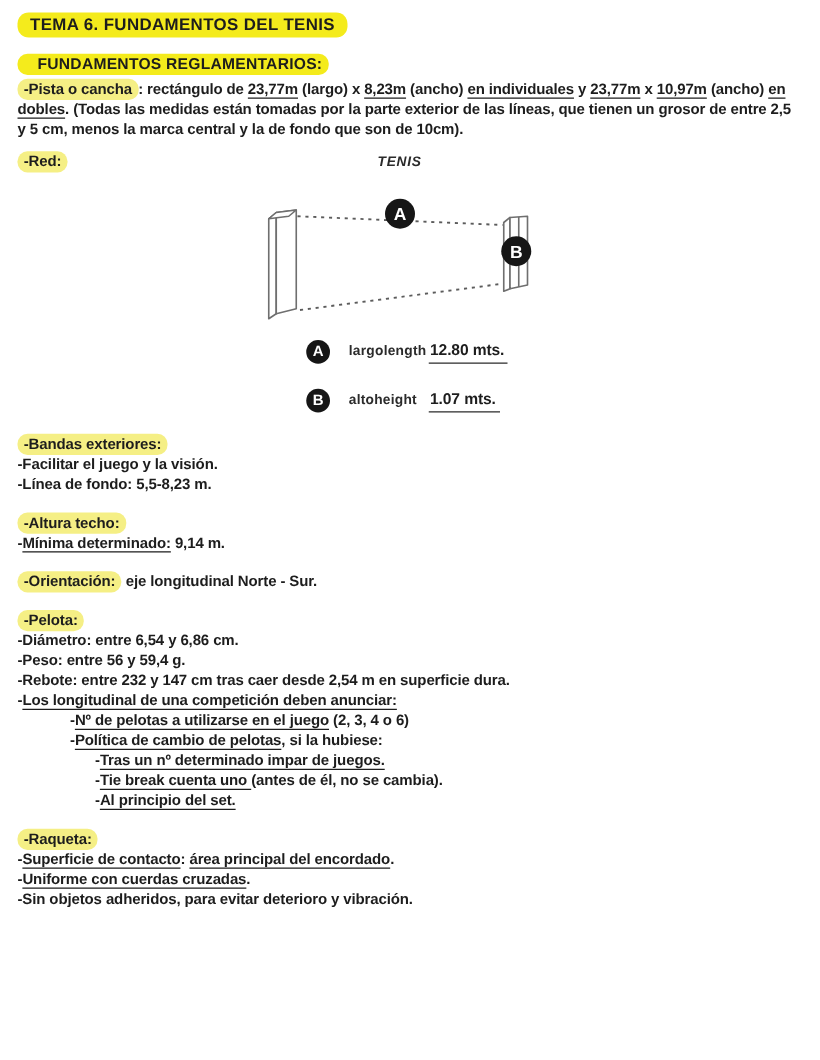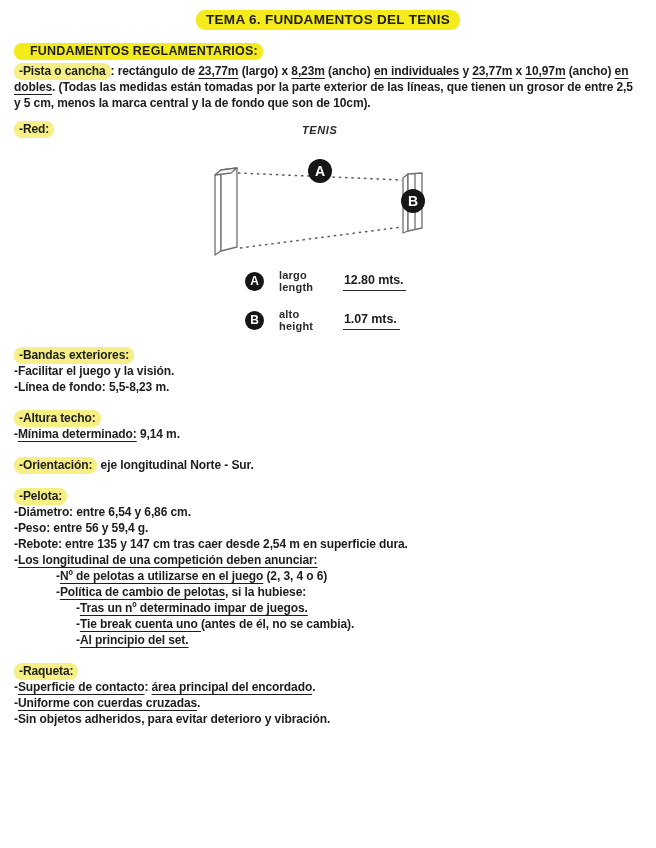--- a/index.html
+++ b/index.html
@@ -3,38 +3,38 @@
 <meta charset="utf-8">
 <style>
   html,body{margin:0;padding:0;}
   body{
     width:656px;height:848px;background:#ffffff;overflow:hidden;
     font-family:"Liberation Sans", sans-serif;
     font-weight:700;font-size:12px;line-height:16px;
     color:#1d1d1d;letter-spacing:-0.1px;
   }
   .page{padding:10px 14px 0 14px;position:relative;}
-  .title-row{text-align:center;margin-top:2px;}
+  .title-row{text-align:left;margin-top:2px;}
   .hl{background:#f5ef85;border-radius:8px;padding:1px 5px 2px 5px;}
   .hl-strong{background:#f4eb1c;}
   .title{font-size:13.5px;letter-spacing:0.3px;padding:2px 10px 3px 10px;border-radius:9px;}
   .h1{font-size:12.5px;letter-spacing:0.2px;padding-left:16px;}
   .heading-row{margin-top:15px;}
   .para{margin:4px 0 0 0;}
   .u{text-decoration:underline;text-decoration-thickness:1.4px;text-underline-offset:2.5px;}
   .red-row{margin-top:10px;position:relative;height:18px;}
   .fig-title{position:absolute;left:288px;top:1px;font-style:italic;font-size:11px;letter-spacing:0.6px;color:#2a2a2a;}
   .net-svg{display:block;margin:14px 0 0 191px;}
   .legend{margin:4px 0 0 231px;}
   .legend-row{display:flex;align-items:center;height:24px;}
   .legend-row + .legend-row{margin-top:15px;}
   .lbadge{width:19px;height:19px;border-radius:50%;background:#161616;color:#ffffff;
     display:inline-flex;align-items:center;justify-content:center;
     font-size:12px;font-weight:700;flex:0 0 auto;}
-  .llabels{display:flex;flex-direction:column;margin-left:15px;width:54px;
+  .llabels{display:flex;flex-direction:row;margin-left:15px;width:54px;
     font-size:11px;line-height:12.5px;color:#2b2b2b;letter-spacing:0.2px;}
   .lvalue{margin-left:10px;font-size:12.5px;border-bottom:1.8px solid #2b2b2b;padding:0 3px 2px 1px;}
   .sec{margin-top:15px;}
   .l1{}
   .l2{margin-left:42px;}
   .l3{margin-left:62px;}
 </style>
 </head>
 <body>
 
@@ -113,21 +113,21 @@
   </div>
 
   <div class="sec">
     <span class="hl">-Orientación:</span><span> eje longitudinal Norte - Sur.</span>
   </div>
 
   <div class="sec">
     <div><span class="hl">-Pelota:</span></div>
     <div class="l1">-Diámetro: entre 6,54 y 6,86 cm.</div>
     <div class="l1">-Peso: entre 56 y 59,4 g.</div>
-    <div class="l1">-Rebote: entre 135 y 147 cm tras caer desde 2,54 m en superficie dura.</div>
+    <div class="l1">-Rebote: entre 232 y 147 cm tras caer desde 2,54 m en superficie dura.</div>
     <div class="l1"><span>-</span><span class="u">Los longitudinal de una competición deben anunciar:</span></div>
     <div class="l2"><span>-</span><span class="u">Nº de pelotas a utilizarse en el juego</span><span> (2, 3, 4 o 6)</span></div>
     <div class="l2"><span>-</span><span class="u">Política de cambio de pelotas</span><span>, si la hubiese:</span></div>
     <div class="l3"><span>-</span><span class="u">Tras un nº determinado impar de juegos.</span><span></span></div>
     <div class="l3"><span>-</span><span class="u">Tie break cuenta uno </span><span>(antes de él, no se cambia).</span></div>
     <div class="l3"><span>-</span><span class="u">Al principio del set.</span><span></span></div>
   </div>
 
   <div class="sec">
     <div><span class="hl">-Raqueta:</span></div>

